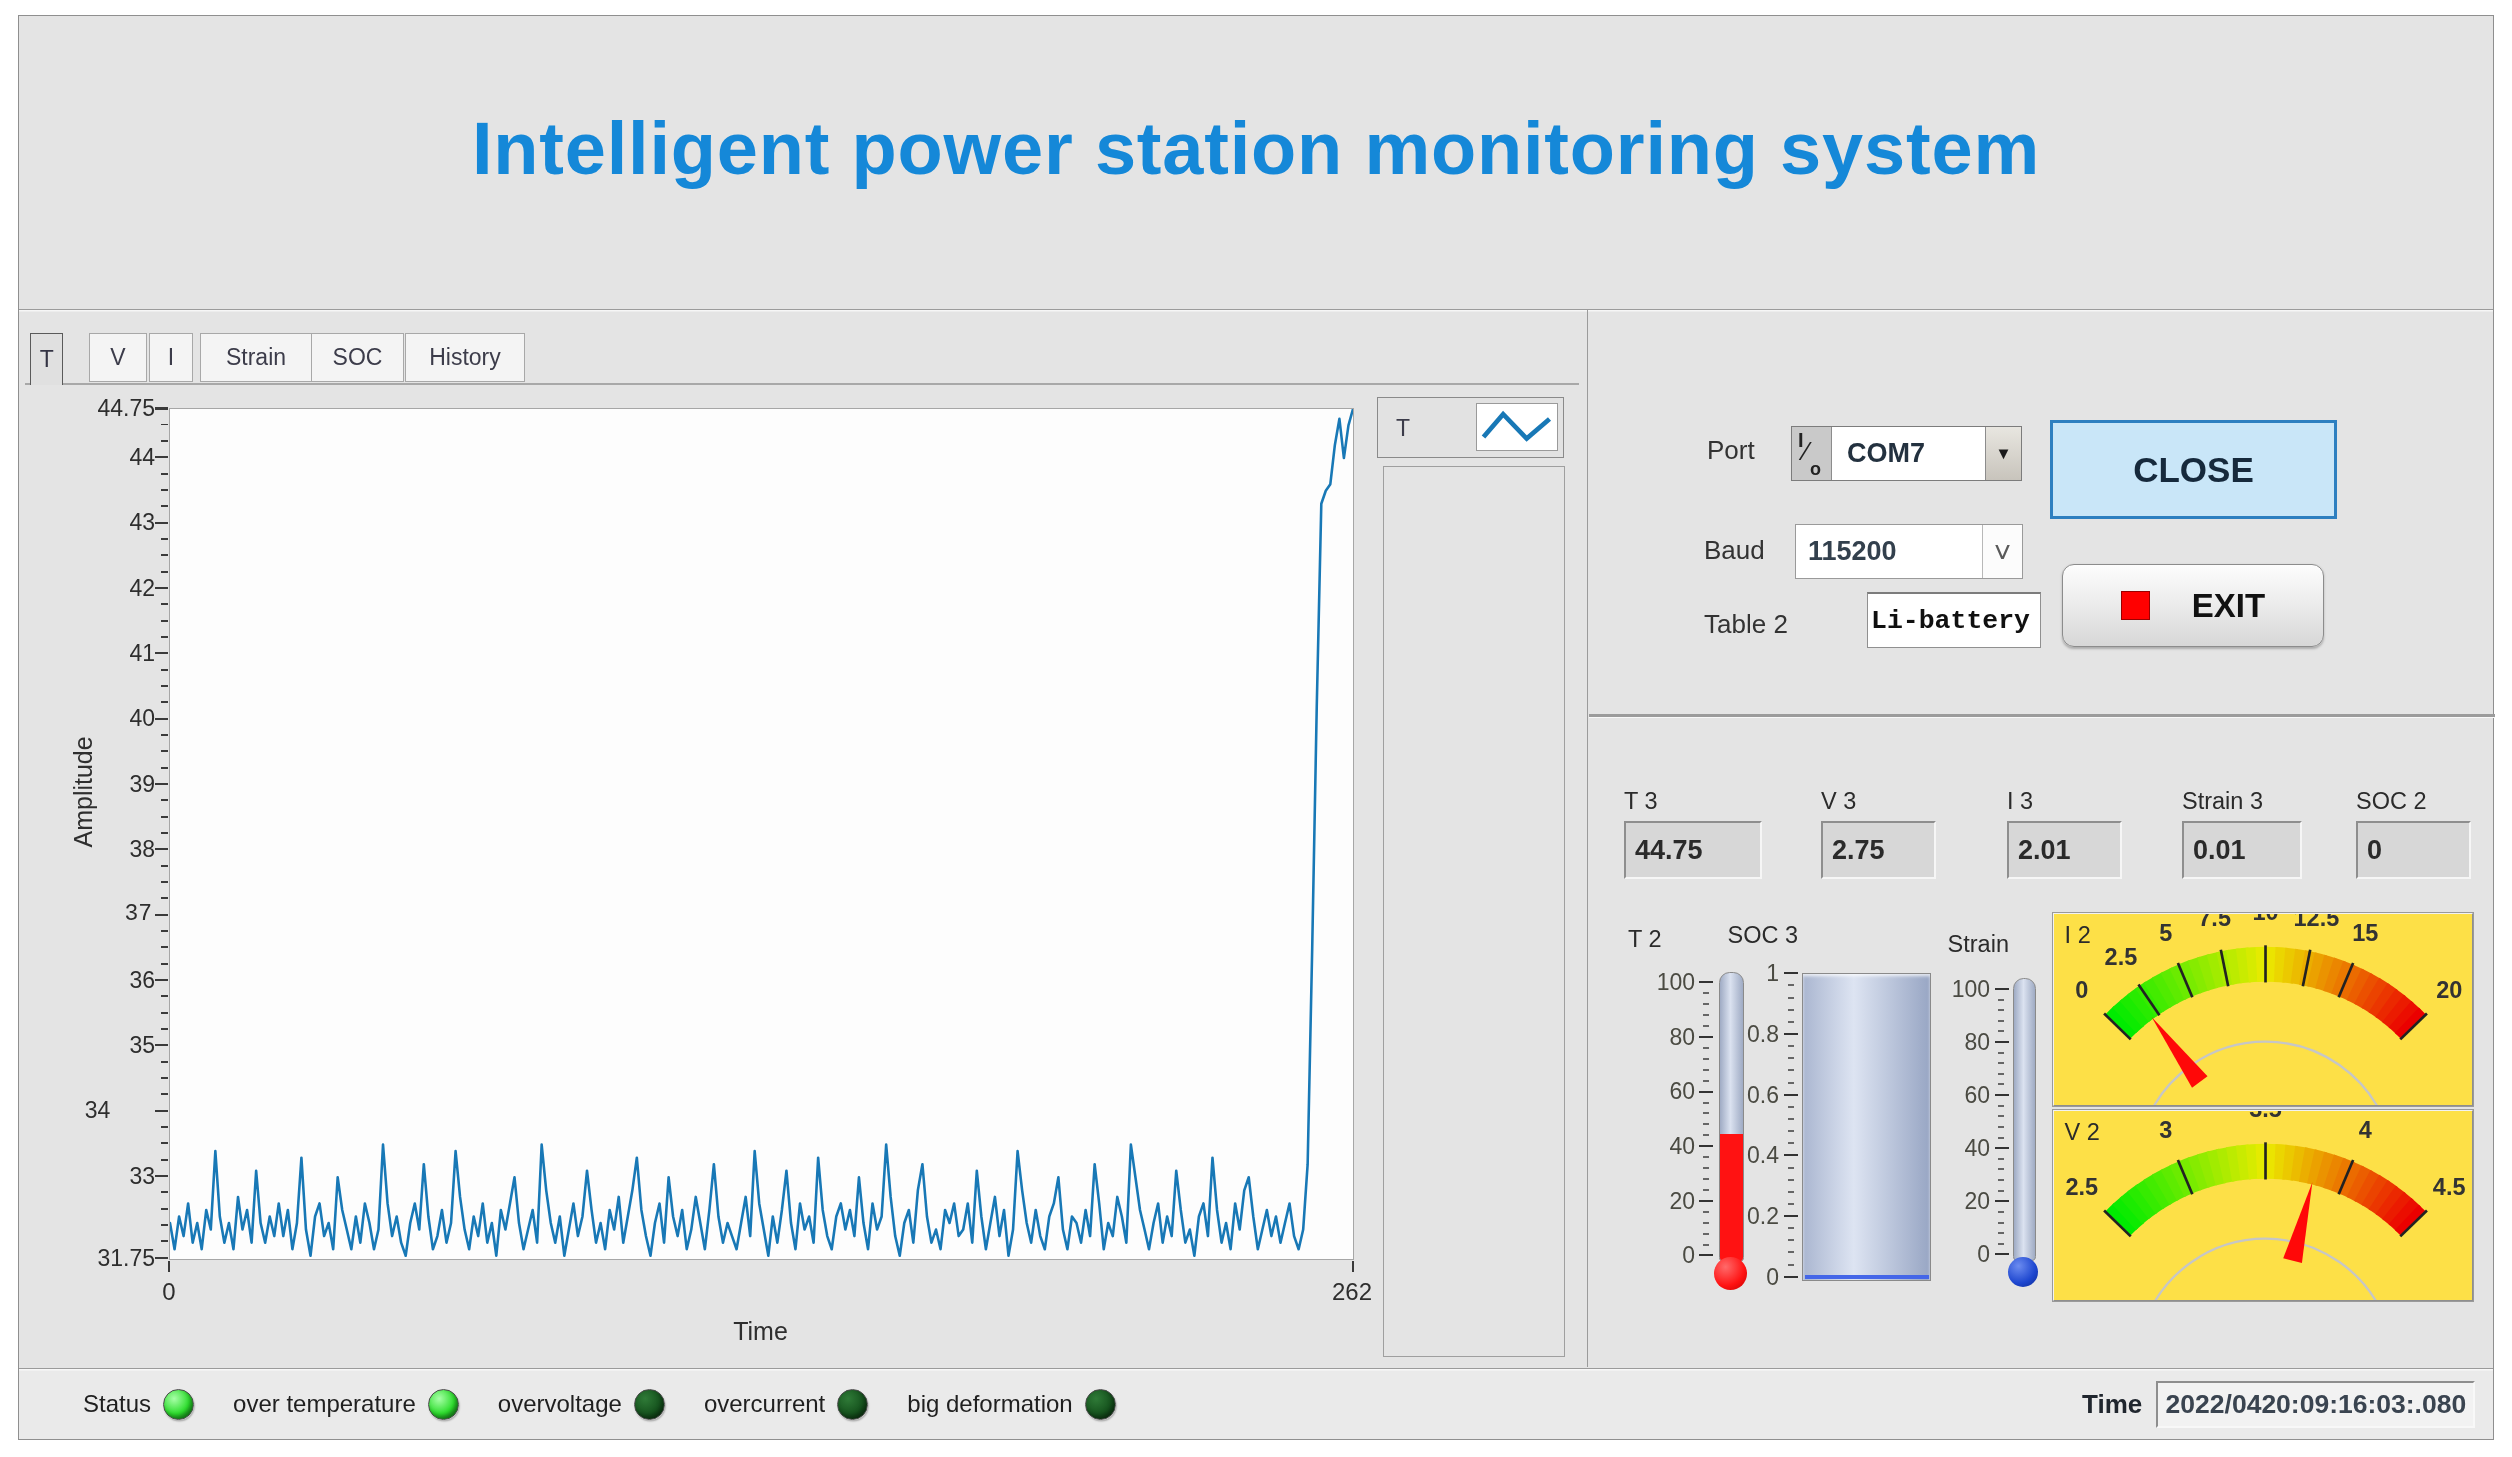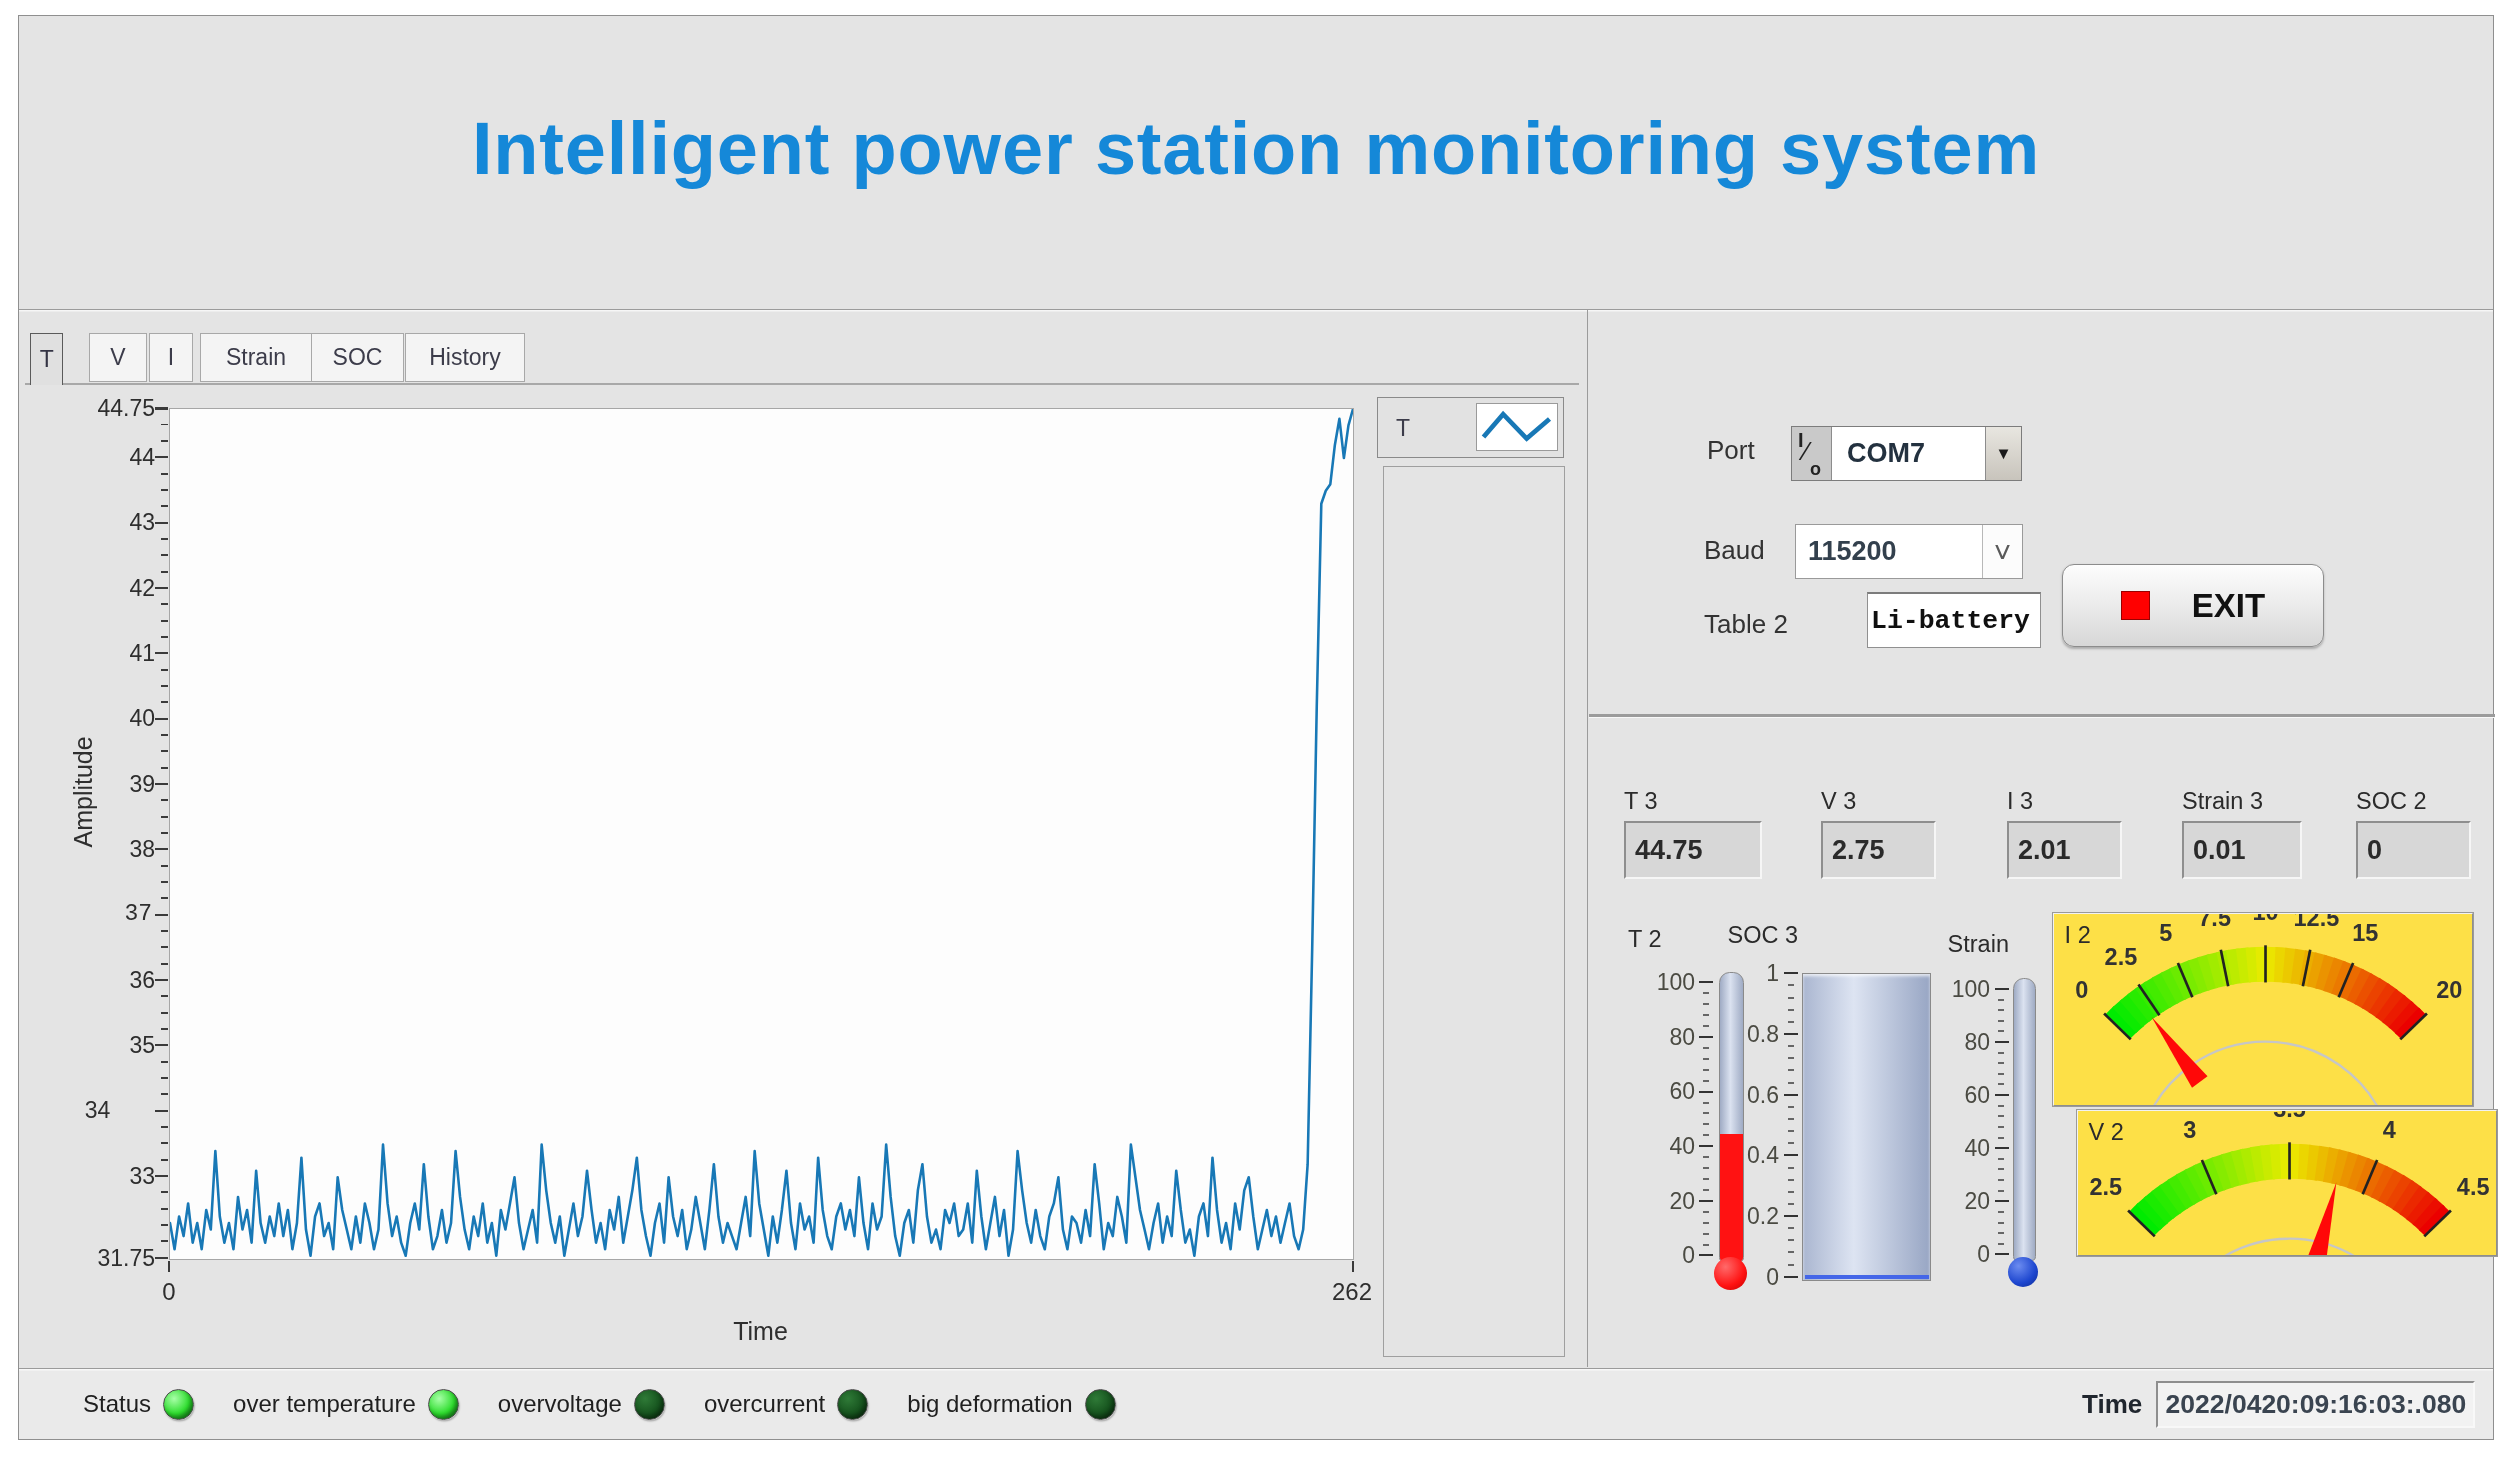--- a/index.html
+++ b/index.html
@@ -201,20 +201,21 @@
       <div id="port-value">COM7</div>
       <div id="port-arrow">▼</div>
     </div>
     <span class="panel-label" style="left:1685px;top:519px;">Baud</span>
     <div id="baud-combo">
       <div id="baud-value">115200</div>
       <div id="baud-arrow">˅</div>
     </div>
     <span class="panel-label" style="left:1685px;top:593px;">Table 2</span>
     <div id="table-field">Li-battery</div>
+    <div id="close-btn">CLOSE</div>
     <div id="exit-btn">
       <span id="exit-square"></span>
       <span>EXIT</span>
     </div>
 
     <div id="divider-h"></div>
 
     <div id="num-row" style="position:absolute;left:1593px;top:772px;width:883px;height:99px;">
         <span class="num-label" style="left: 12px;">T 3</span>
         <div class="num-box" style="left: 12px; width: 138px;">44.75</div>
@@ -396,21 +397,21 @@
           <text x="279" y="0" text-anchor="middle" dominant-baseline="middle" fill="#333" font-size="31" font-weight="600" font-family="Liberation Sans, DejaVu Sans, sans-serif">10</text>
           <line x1="328.2311528205763" y1="94.93561842187356" x2="337.95827575689987" y2="46.910801093937266" stroke="#222" stroke-width="3.5"></line>
           <text x="346.0972969893338" y="6.726770268521193" text-anchor="middle" dominant-baseline="middle" fill="#333" font-size="31" font-weight="600" font-family="Liberation Sans, DejaVu Sans, sans-serif">12.5</text>
           <line x1="375.50273963477116" y1="109.54601941970117" x2="394.5698131916413" y2="64.40793454698081" stroke="#222" stroke-width="3.5"></line>
           <text x="410.52389514738974" y="26.639332918786238" text-anchor="middle" dominant-baseline="middle" fill="#333" font-size="31" font-weight="600" font-family="Liberation Sans, DejaVu Sans, sans-serif">15</text>
           <line x1="456.7938306973197" y1="165.103054492068" x2="491.9224504721934" y2="130.94196445219433" stroke="#222" stroke-width="3.5"></line>
           <text x="521.3157853858631" y="102.35819523515718" text-anchor="middle" dominant-baseline="middle" fill="#333" font-size="31" font-weight="600" font-family="Liberation Sans, DejaVu Sans, sans-serif">20</text>
           <polygon points="128.77181193736942,135.67478775145472 182.07782549247946,228.81166688361924 202.51064617434082,213.64012402976147" fill="#ff0808"></polygon>
         </svg>
     </div>
-    <div class="gauge-panel" id="gauge-v2" style="left:2034px;top:1094px;height:146px;margin-left:24px;">
+    <div class="gauge-panel" id="gauge-v2" style="left:2034px;top:1094px;height:191px;">
       <span class="gauge-name">V 2</span>
       <svg id="gauge-v2-svg" width="420" height="190" viewBox="0 0 554 250">
           <path d="M181.7 482.3 A174 174 0 0 1 113.5 284.2" stroke="#fbfbfb" stroke-width="5" fill="none"></path>
           <path d="M119.3 279.9 A170 170 0 0 1 438.7 279.9" stroke="#c6c6c6" stroke-width="3" fill="none"></path>
           <path d="M84.0 148.4 A272 272 0 0 1 95.0 137.6" stroke="hsl(120,100%,46%)" stroke-width="46" fill="none"></path>
           <path d="M92.6 139.9 A272 272 0 0 1 104.1 129.7" stroke="hsl(116.57142857142857,100%,46%)" stroke-width="46" fill="none"></path>
           <path d="M101.6 131.8 A272 272 0 0 1 113.5 122.1" stroke="hsl(113.14285714285714,100%,46%)" stroke-width="46" fill="none"></path>
           <path d="M110.9 124.1 A272 272 0 0 1 123.3 115.0" stroke="hsl(109.71428571428571,100%,46%)" stroke-width="46" fill="none"></path>
           <path d="M120.6 116.9 A272 272 0 0 1 133.3 108.3" stroke="hsl(106.28571428571428,100%,46%)" stroke-width="46" fill="none"></path>
           <path d="M130.5 110.1 A272 272 0 0 1 143.7 102.0" stroke="hsl(102.85714285714286,100%,46%)" stroke-width="46" fill="none"></path>

